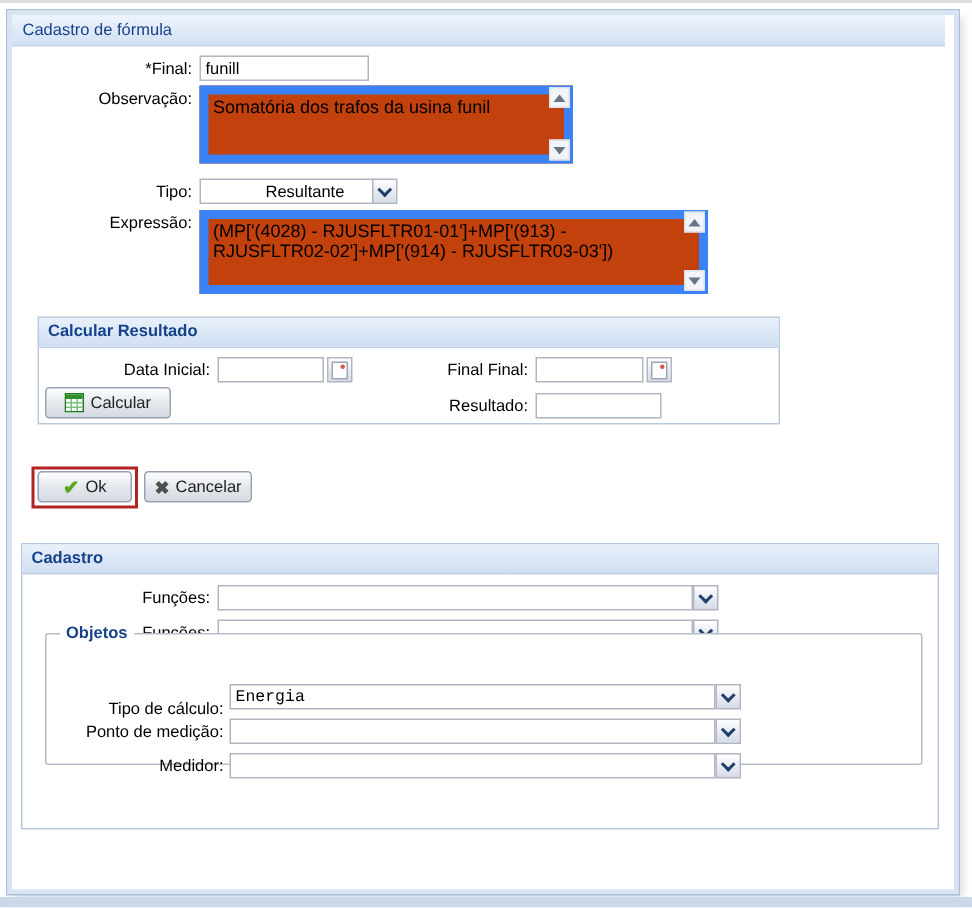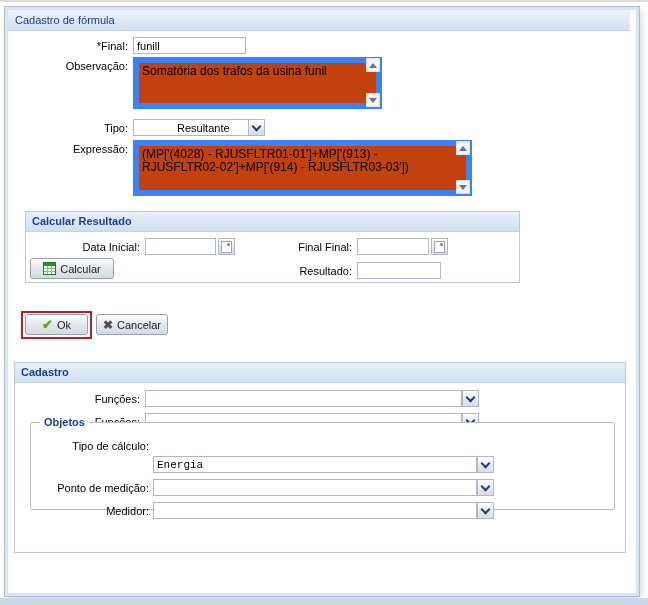--- a/index.html
+++ b/index.html
@@ -131,21 +131,21 @@
 
 <div class="lbl" style="left:40px;top:416px;width:100px">Funções:</div>
 <input class="txt" style="left: 145px; top: 413px; width: 317px;" value="">
 <div class="trigger" style="left:462px;top:413px">
     <span class="chev"></span>
   </div>
 
 <fieldset class="fs" style="left:30px;top:416px;width:585px;height:94px">
   <legend>Objetos</legend>
 </fieldset>
-<div class="lbl" style="left:39px;top:440px;width:110px">Tipo de cálculo:</div>
+<div class="lbl" style="left:39px;top:467px;width:110px">Tipo de cálculo:</div>
 <input class="txt" style="left: 153px; top: 456px; width: 324px; font-family: Liberation Mono, monospace;" value="Energia">
 <div class="trigger" style="left:477px;top:456px">
     <span class="chev"></span>
   </div>
 
 <div class="lbl" style="left:39px;top:482px;width:110px">Ponto de medição:</div>
 <input class="txt" style="left: 153px; top: 479px; width: 324px;" value="">
 <div class="trigger" style="left:477px;top:479px">
     <span class="chev"></span>
   </div>

